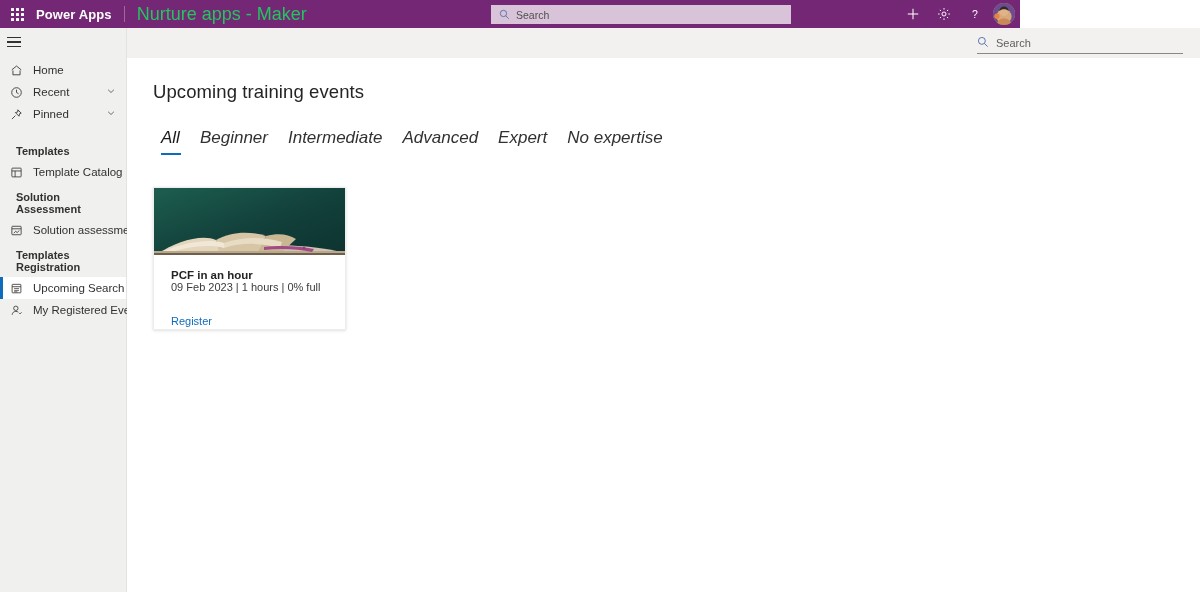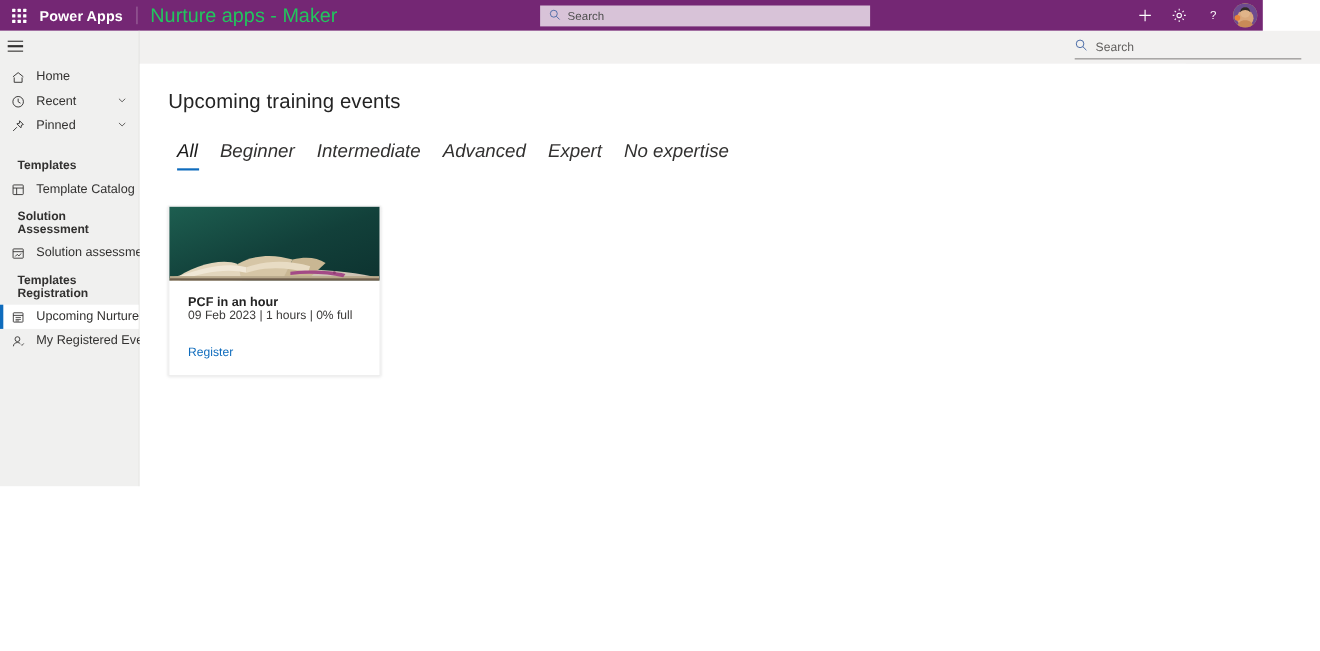--- a/index.html
+++ b/index.html
@@ -6,21 +6,21 @@
   html, body {
     width: 1200px; height: 592px;
     font-family: "Liberation Sans", sans-serif;
     background: #ffffff;
     overflow: hidden;
   }
 
   
   .app-header {
     position: absolute; top: 0; left: 0;
-    width: 1148px; height: 28px;
+    width: 1020px; height: 28px;
     background: #742774;
     display: flex; align-items: center;
   }
   .waffle {
     width: 34px; height: 28px;
     display: flex; align-items: center; justify-content: center;
     cursor: pointer;
   }
   .waffle-grid {
     display: grid;
@@ -76,21 +76,21 @@
     width: 206px; height: 22px;
     border-bottom: 1px solid #8a8886;
     display: flex; align-items: center; cursor: text;
   }
   .cmd-search .mag { margin-right: 7px; }
   .cmd-search .ph { font-size: 11px; color: #605e5c; }
 
   
   .sidebar {
     position: absolute; top: 28px; left: 0;
-    width: 127px; height: 414px;
+    width: 127px; height: 564px;
     background: #f0f0ef;
     border-right: 1px solid #e3e3e1;
   }
   .hamburger {
     width: 127px; height: 28px;
     display: flex; align-items: center; padding-left: 7px;
     cursor: pointer;
   }
   .hamburger .bars { display: flex; flex-direction: column; gap: 3px; }
   .hamburger .bars i { display: block; width: 14px; height: 1.5px; background: #323130; }
@@ -165,21 +165,21 @@
     box-shadow: 0 1px 3px rgba(0,0,0,0.10), 0 0 2px rgba(0,0,0,0.06);
     cursor: pointer;
   }
   .card-img {
     width: 191px; height: 67px;
     position: relative; overflow: hidden;
     background: linear-gradient(160deg, #1d5e50 0%, #12403a 55%, #0d3330 100%);
   }
   .book { position: absolute; left: 0; right: 0; bottom: -2px; height: 32px; }
 
-  .card-body { padding: 14px 17px 12px 17px; }
+  .card-body { padding: 14px 17px 0 17px; }
   .card-title {
     font-size: 11.5px; font-weight: bold; color: #242424;
   }
   .card-meta {
     margin-top: 0;
     font-size: 11px; color: #3b3a39;
   }
   .card-link {
     display: inline-block; margin-top: 22px;
     font-size: 11px; color: #0f6cbd; cursor: pointer;
@@ -338,21 +338,21 @@
   <div class="nav-spacer-md"></div>
   <div class="nav-group">Templates Registration</div>
   <div class="nav-item selected">
     <span class="nav-icon">
       <svg width="13" height="13" viewBox="0 0 16 16" fill="none" stroke="#323130" stroke-width="1.0">
         <rect x="2.6" y="2.9" width="10.8" height="10.4" rx="0.7"></rect>
         <path d="M2.6 5.8h10.8"></path>
         <path d="M5.1 8.1h6M5.1 10.3h6M5.1 12h4" stroke-width="0.9"></path>
       </svg>
     </span>
-    <span class="nav-label">Upcoming Nurture</span>
+    <span class="nav-label">Upcoming Search</span>
   </div>
   <div class="nav-item">
     <span class="nav-icon">
       <svg width="13" height="13" viewBox="0 0 16 16" fill="none" stroke="#323130" stroke-width="1.0">
         <circle cx="7.2" cy="5.3" r="2.7"></circle>
         <path d="M2.7 13.3c0-2.6 2-4.2 4.5-4.2 1.2 0 2.3.4 3.1 1"></path>
         <path d="M11.3 11.3l1 1 2-2.2" stroke-width="0.9"></path>
       </svg>
     </span>
     <span class="nav-label">My Registered Events</span>

